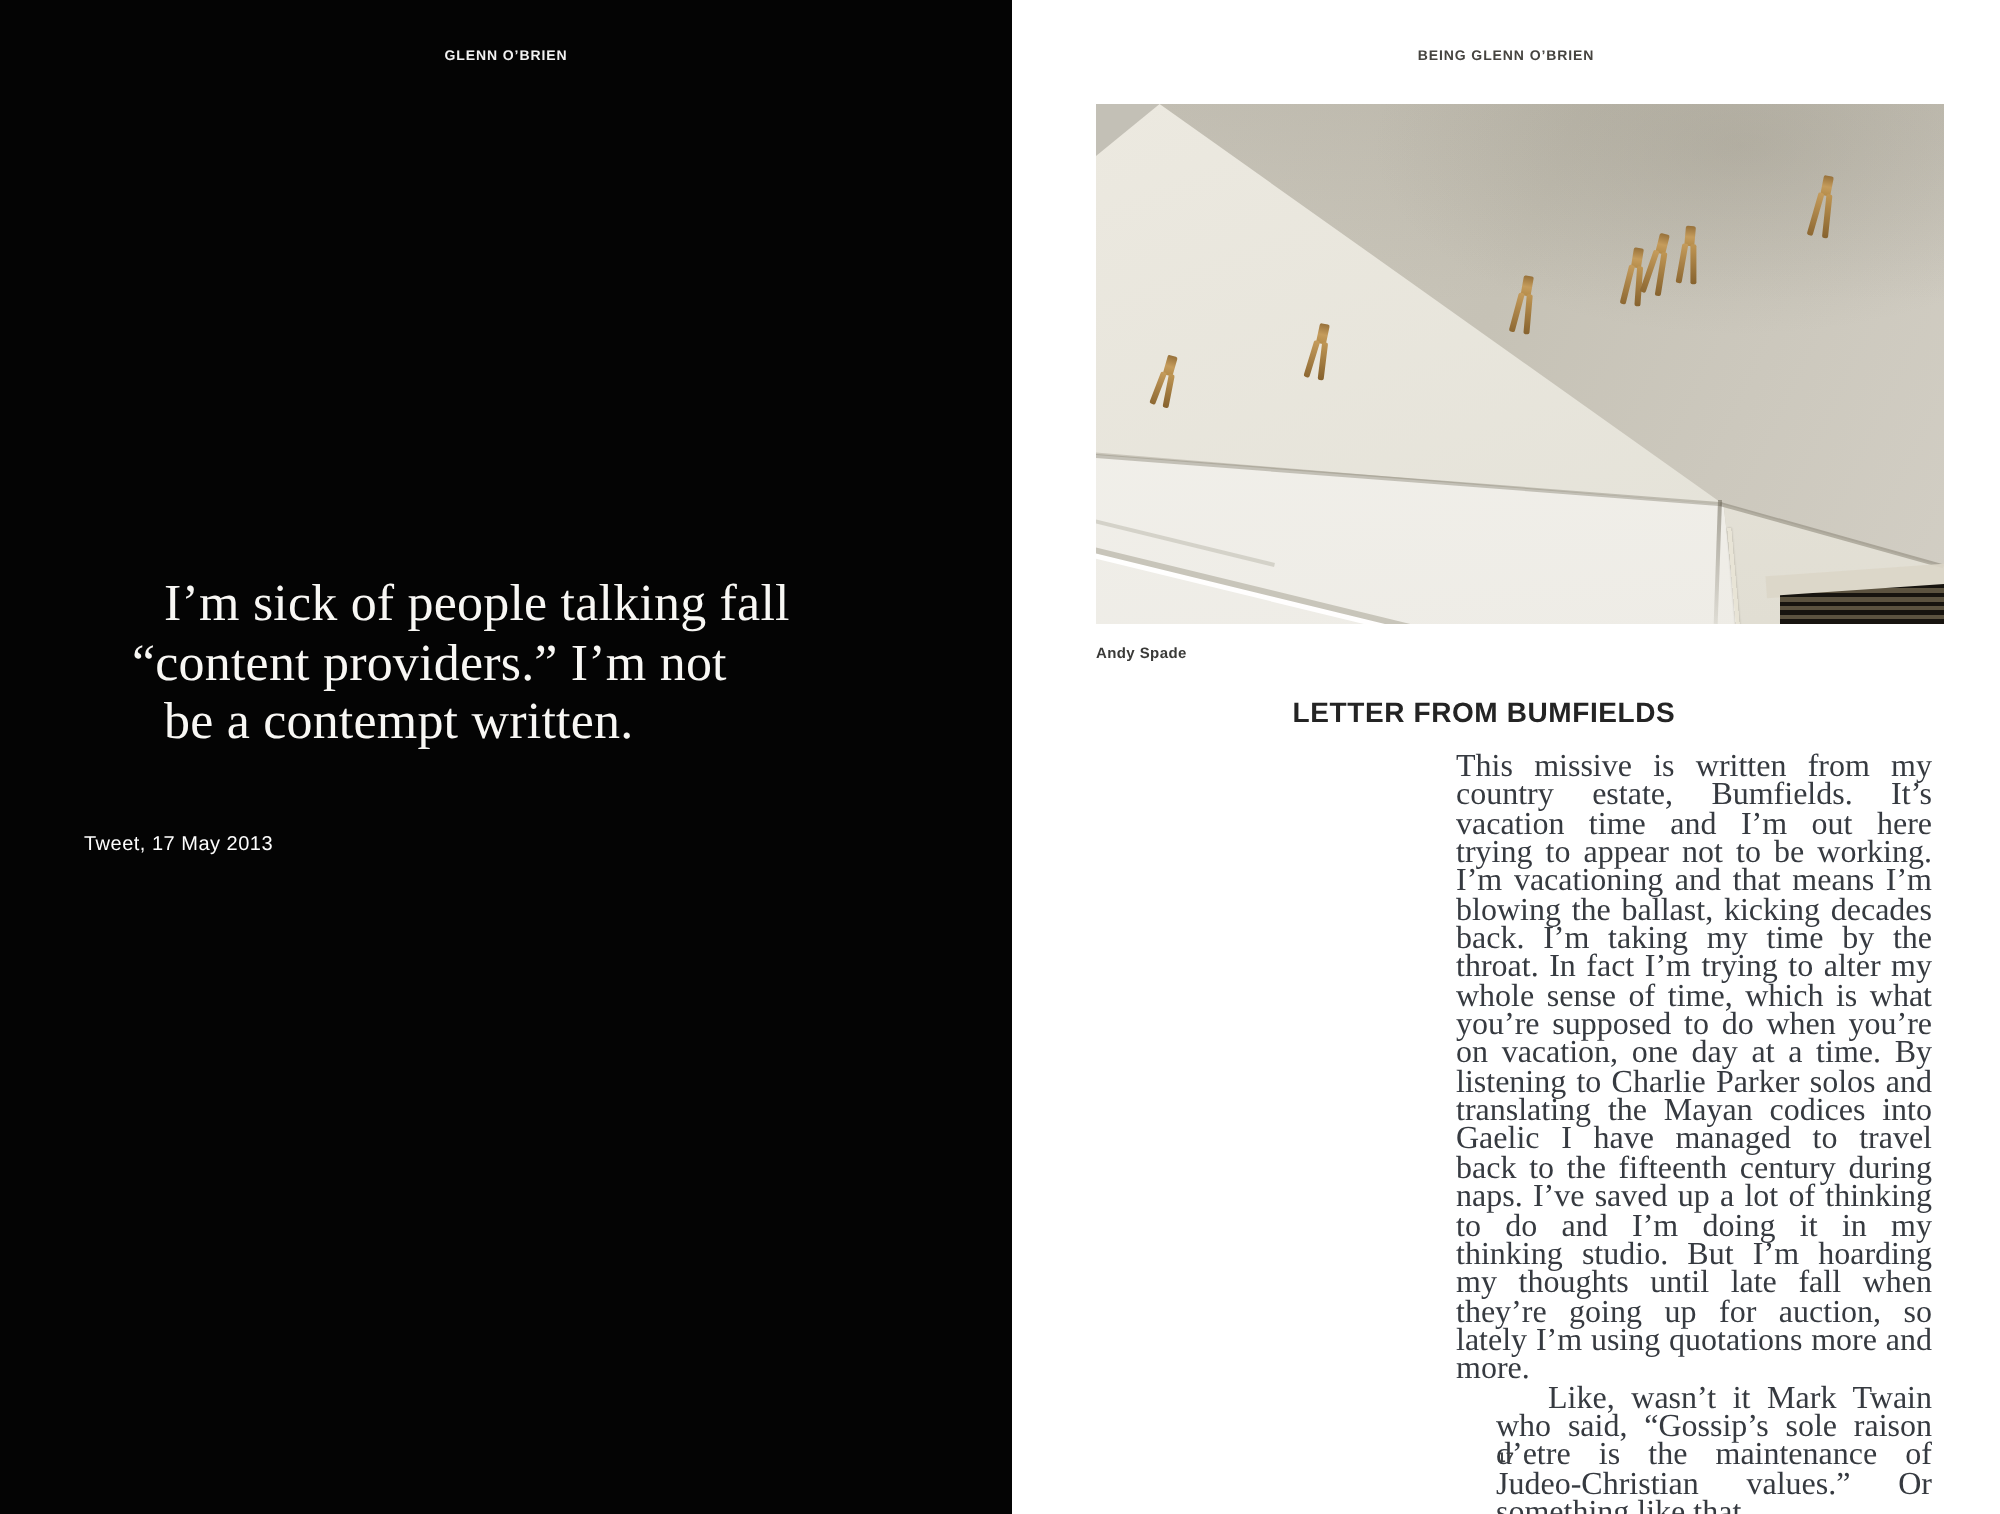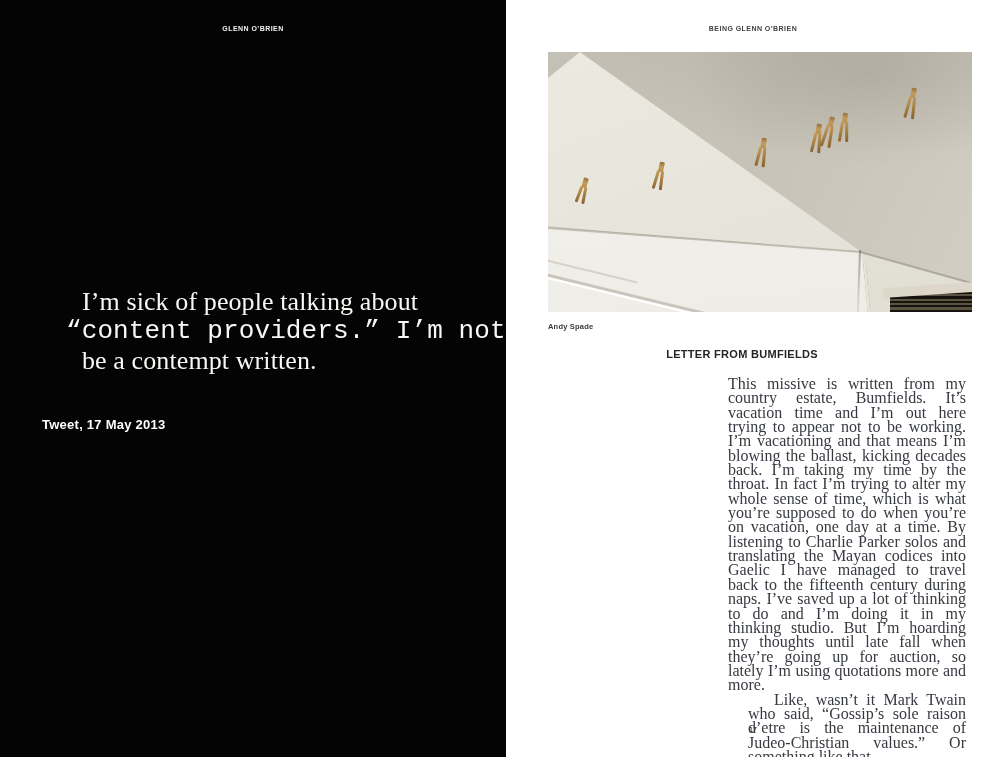--- a/index.html
+++ b/index.html
@@ -7,23 +7,23 @@
   .spread{position:relative;width:1000px;height:757px;font-family:"Liberation Sans",sans-serif;}
 
   
   .page-left{position:absolute;left:0;top:0;width:506px;height:757px;background:var(--left-page-bg,#040404);}
   .lp-header{position:absolute;top:25px;left:0;width:100%;text-align:center;
     color:#f2f2f2;font-size:7px;font-weight:bold;letter-spacing:.45px;}
   .quote{position:absolute;left:82px;top:287px;width:382px;
     font-family:"Liberation Serif",serif;font-size:26px;line-height:29.6px;
     color:var(--quote-text,#f8f7f4);letter-spacing:.1px;}
   .quote-line{white-space:nowrap;}
-  .quote-line.hang{text-indent:-16px;font-family:Liberation Mono, monospace;}
+  .quote-line.hang{text-indent:-16px;}
   .attribution{position:absolute;left:42px;top:417px;color:#fdfdfd;
-    font-size:13px;font-weight:bold;letter-spacing:.25px;text-align:right;}
+    font-size:10px;font-weight:normal;letter-spacing:.25px;text-align:right;}
 
   
   .page-right{position:absolute;left:506px;top:0;width:494px;height:757px;background:var(--right-page-bg,#ffffff);}
   .rp-header{position:absolute;top:25px;left:0;width:100%;text-align:center;
     color:#45433f;font-size:7px;font-weight:bold;letter-spacing:.45px;}
 
   
   .photo{position:absolute;left:42px;top:52px;width:424px;height:260px;overflow:hidden;
     background:linear-gradient(115deg,#cdc9be,#c6c2b6 45%,#d2cec4);}
   .photo *{pointer-events:none;}
@@ -63,38 +63,38 @@
   .pin .ph{left:1px;top:0;width:4.5px;height:10px;
     background:linear-gradient(180deg,#97713a,#c59c5c 55%,#b58c4a);}
   .pin .pl{left:0;top:9px;width:2.6px;bottom:0;
     background:linear-gradient(180deg,#c59c5c,#8d6832);transform:rotate(5deg);transform-origin:top center;}
   .pin .pr{right:0;top:9px;width:2.6px;bottom:0;
     background:linear-gradient(180deg,#bf9654,#86622e);transform:rotate(-5deg);transform-origin:top center;}
 
   .photo-caption{position:absolute;left:42px;top:322px;font-size:7.5px;font-weight:bold;
     color:#3a3a38;letter-spacing:.2px;text-align:right;}
   .article-title{position:absolute;left:0;top:348px;width:472px;text-align:center;
-    font-size:11px;font-weight:bold;color:#242424;letter-spacing:.3px;}
+    font-size:14px;font-weight:bold;color:#242424;letter-spacing:.3px;}
   .article-body{position:absolute;left:222px;top:377px;width:238px;
     font-family:"Liberation Serif",serif;font-size:16px;line-height:14.35px;
     color:var(--body-text,#363a40);text-align:justify;}
   .article-body p{margin:0;}
   .article-body p + p{text-indent:26px;margin-left:20px;}
   .page-number{position:absolute;left:0;top:726px;width:494px;text-align:center;
     font-size:7px;font-weight:bold;color:#3d4043;letter-spacing:.2px;}
 </style>
 </head>
 <body>
 
 <div class="spread">
 
   <div class="page-left">
     <div class="lp-header">GLENN O’BRIEN</div>
     <div class="quote">
-      <div class="quote-line">I’m sick of people talking about</div>
+      <div class="quote-line">I’m sick of people talking fall</div>
       <div class="quote-line hang">“content providers.” I’m not</div>
       <div class="quote-line">be a contempt written.</div>
     </div>
     <div class="attribution">Tweet, 17 May 2013</div>
   </div>
 
   <div class="page-right">
     <div class="rp-header">BEING GLENN O’BRIEN</div>
 
     <div class="photo" title="Wooden clothespins clipped to a white ceiling above a wall corner with a vent">

